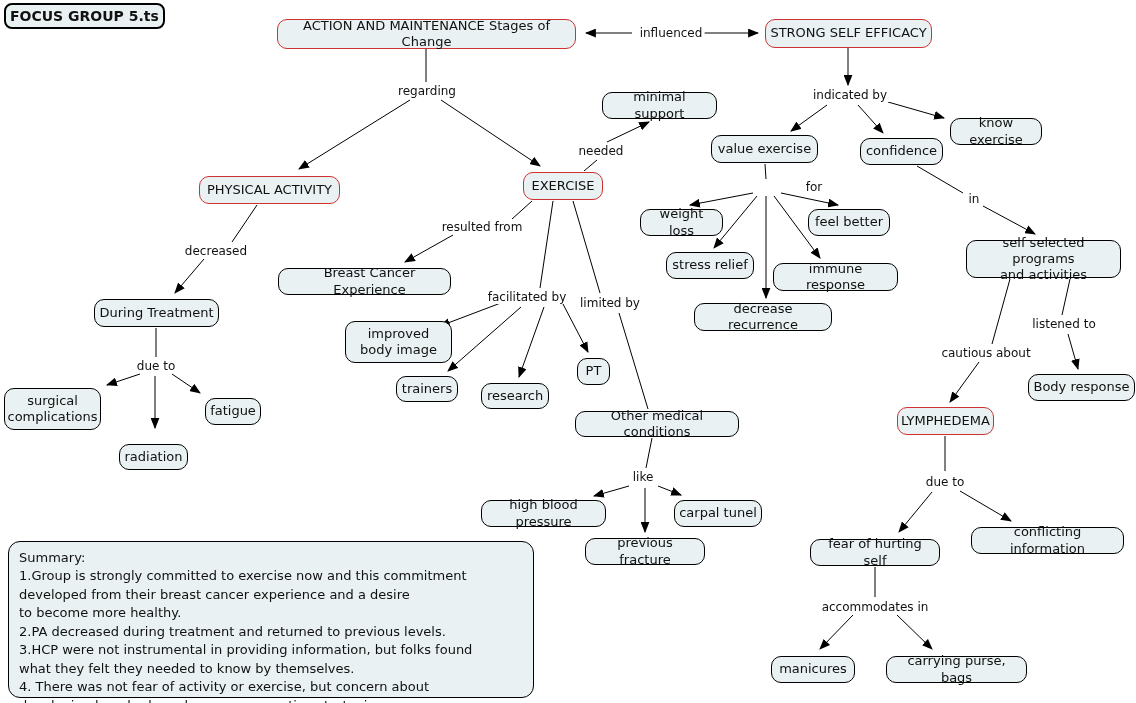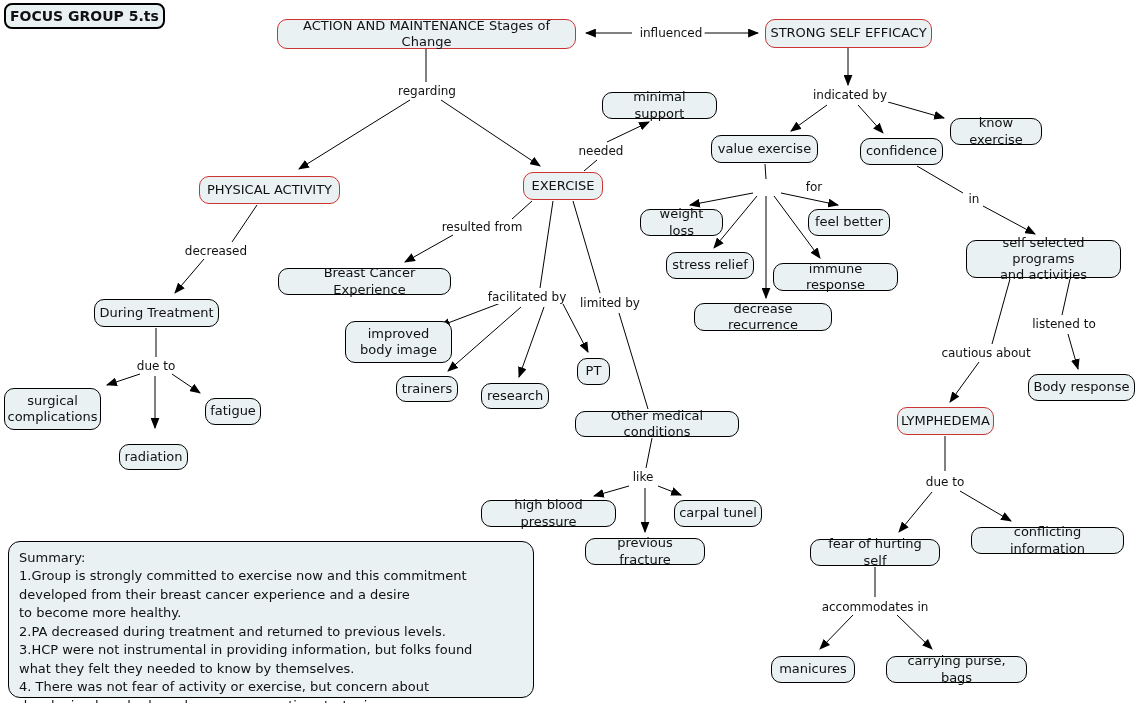--- a/index.html
+++ b/index.html
@@ -155,21 +155,21 @@
 complications</div>
     <div class="node" style="left: 119px; top: 434px; width: 69px; height: 26px; margin-top: 10px;">radiation</div>
     <div class="node" style="left: 205px; top: 398px; width: 56px; height: 27px;">fatigue</div>
     <div class="node" style="left: 278px; top: 268px; width: 173px; height: 27px; padding-left: 14px;">Breast Cancer Experience</div>
     <div class="node" style="left: 345px; top: 321px; width: 107px; height: 42px;">improved
 body image</div>
     <div class="node" style="left: 396px; top: 376px; width: 62px; height: 26px;">trainers</div>
     <div class="node" style="left: 481px; top: 383px; width: 68px; height: 26px;">research</div>
     <div class="node" style="left: 577px; top: 358px; width: 33px; height: 27px;">PT</div>
     <div class="node" style="left: 575px; top: 411px; width: 164px; height: 26px;">Other medical conditions</div>
-    <div class="node" style="left: 481px; top: 500px; width: 135px; height: 27px;">high blood pressure</div>
+    <div class="node" style="left: 481px; top: 500px; width: 125px; height: 27px;">high blood pressure</div>
     <div class="node" style="left: 674px; top: 500px; width: 88px; height: 27px;">carpal tunel</div>
     <div class="node" style="left: 585px; top: 538px; width: 120px; height: 27px;">previous fracture</div>
     <div class="node" style="left: 810px; top: 539px; width: 130px; height: 27px;">fear of hurting self</div>
     <div class="node" style="left: 971px; top: 527px; width: 153px; height: 27px;">conflicting information</div>
     <div class="node" style="left: 771px; top: 656px; width: 84px; height: 27px;">manicures</div>
     <div class="node" style="left: 886px; top: 656px; width: 141px; height: 27px;">carrying purse, bags</div>
     <div class="link-label" style="left: 671px; top: 33px;">influenced</div>
     <div class="link-label" style="left: 427px; top: 91px;">regarding</div>
     <div class="link-label" style="left: 601px; top: 151px;">needed</div>
     <div class="link-label" style="left: 850px; top: 95px;">indicated by</div>

